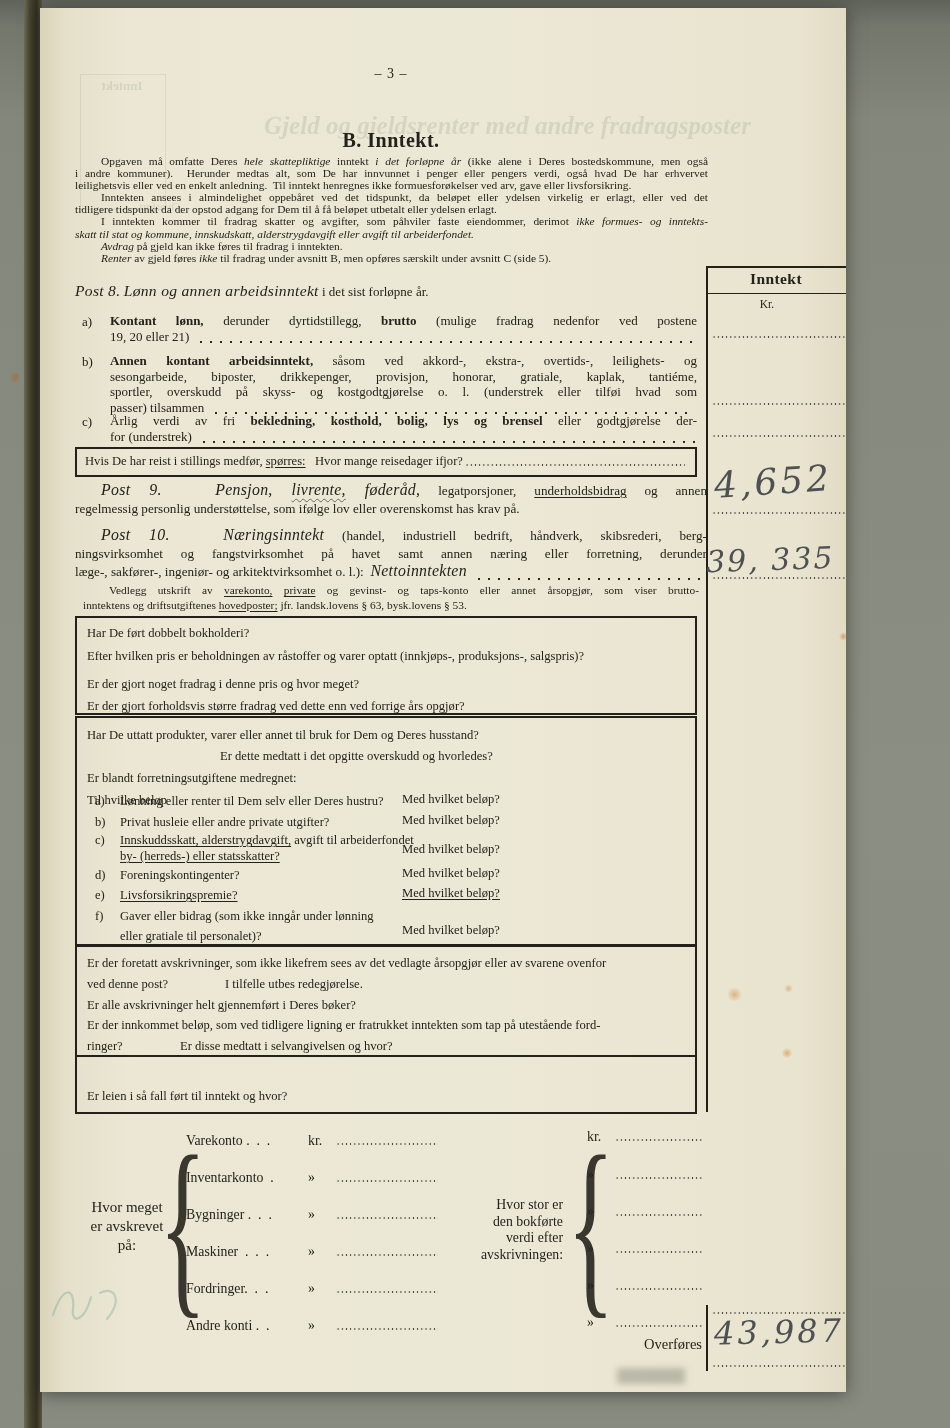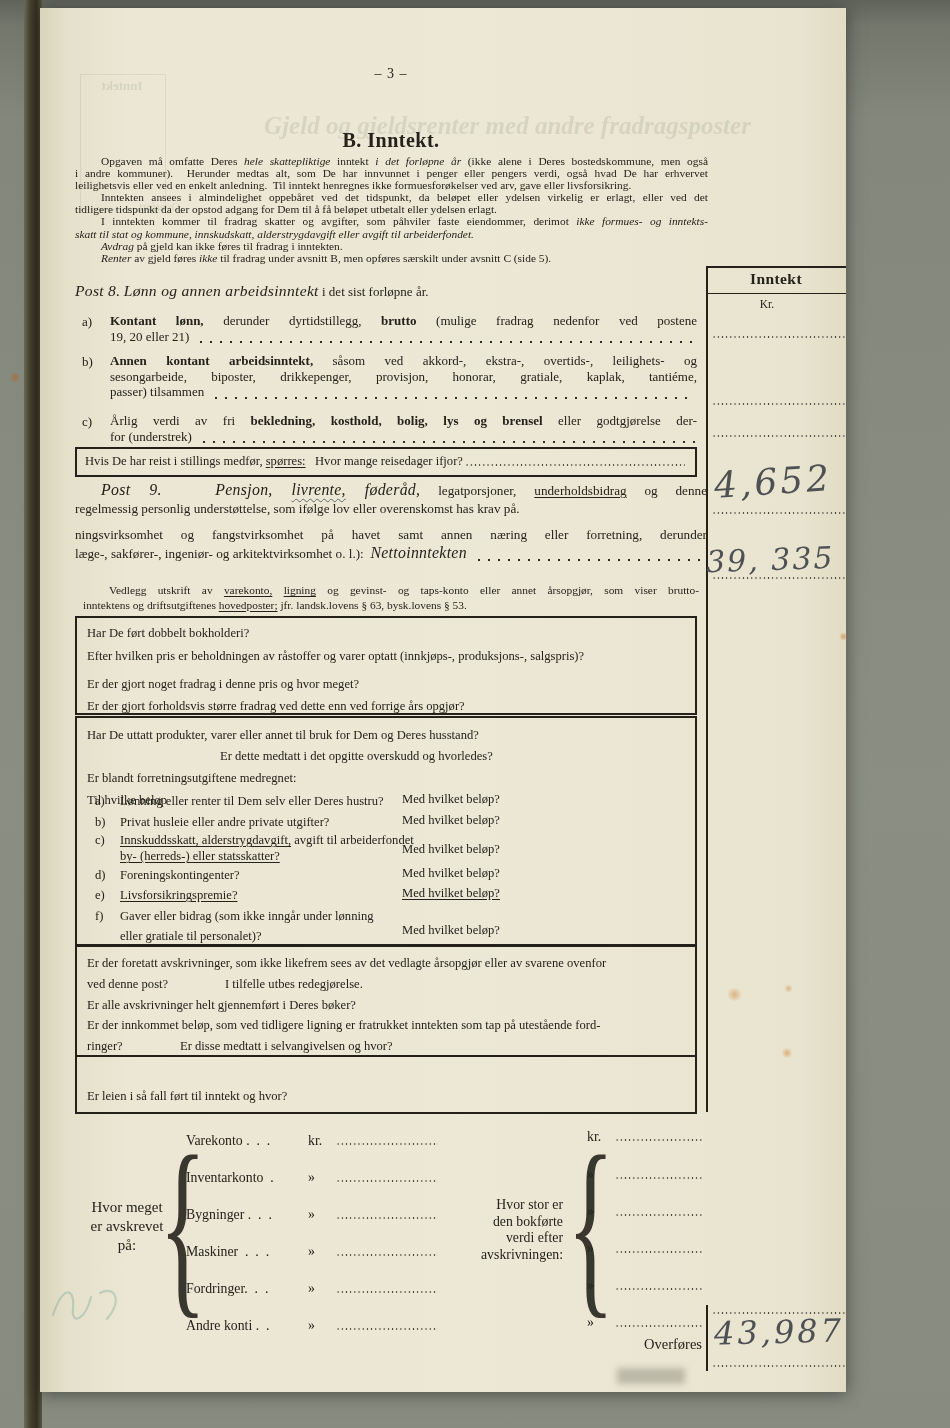--- a/index.html
+++ b/index.html
@@ -112,45 +112,47 @@
   <div class="abs body13" style="left:75px;top:283px;width:632px;"><span class="sp">Post 8.</span><span>   </span><span class="sp">Lønn og annen arbeidsinntekt</span><span> i det sist forløpne år.</span></div>
   <div class="itemlbl" style="left:82px;top:314px;">a)</div>
   <div class="abs body13" style="left:110px;top:313px;width:587px;">
       <div class="jline"><span class="sb">Kontant lønn,</span><span> derunder dyrtidstillegg, </span><span class="sb">brutto</span><span> (mulige fradrag nedenfor ved postene</span></div>
       <div class="jline tail"><span class="tailtext"><span>19, 20 eller 21)</span></span><span class="leader"></span></div>
     </div>
   <div class="itemlbl" style="left:82px;top:354px;">b)</div>
   <div class="abs body13" style="left:110px;top:353px;width:587px;">
       <div class="jline"><span class="sb">Annen kontant arbeidsinntekt,</span><span> såsom ved akkord-, ekstra-, overtids-, leilighets- og</span></div>
       <div class="jline"><span>sesongarbeide, biposter, drikkepenger, provisjon, honorar, gratiale, kaplak, tantiéme,</span></div>
+      <div class="jline"><span>sportler, overskudd på skyss- og kostgodtgjørelse o. l. (understrek eller tilføi hvad som</span></div>
       <div class="jline tail"><span class="tailtext"><span>passer) tilsammen</span></span><span class="leader"></span></div>
     </div>
   <div class="itemlbl" style="left:82px;top:414px;">c)</div>
   <div class="abs body13" style="left:110px;top:413px;width:587px;">
       <div class="jline"><span>Årlig verdi av fri </span><span class="sb">bekledning, kosthold, bolig, lys og brensel</span><span> eller godtgjørelse der-</span></div>
       <div class="jline tail"><span class="tailtext"><span>for (understrek)</span></span><span class="leader"></span></div>
     </div>
 
   <div class="qbox" style="top:447px;height:26px;">
     <div style="display:flex;align-items:baseline;padding:5px 8px 0 8px;">
       <span style="white-space:pre;"><span>Hvis De har reist i stillings medfør, </span><span class="su">spørres:</span><span>   Hvor mange reisedager ifjor?</span></span>
       <span class="finedots" style="flex:1;margin:0 2px 3px 2px;align-self:flex-end;"></span>
     </div>
   </div>
 
   <div class="abs post-block" style="left:75px;top:481px;width:632px;">
-      <div class="jline ind"><span class="sp">Post 9.</span><span>   </span><span class="sp">Pensjon, </span><span class="sp sh">livrente,</span><span class="sp"> føderåd,</span><span> legatporsjoner, </span><span class="su">underholdsbidrag</span><span> og denne</span></div>
+      <div class="jline ind"><span class="sp">Post 9.</span><span>   </span><span class="sp">Pensjon, </span><span class="sp sh">livrente,</span><span class="sp"> føderåd,</span><span> legatporsjoner, </span><span class="su">underholdsbidrag</span><span> og annen</span></div>
       <div class="jline last"><span>regelmessig personlig understøttelse, som ifølge lov eller overenskomst has krav på.</span></div>
     </div>
   <div class="abs post-block" style="left:75px;top:526px;width:632px;">
+      <div class="jline ind"><span class="sp">Post 10.</span><span>   </span><span class="sp">Næringsinntekt</span><span> (handel, industriell bedrift, håndverk, skibsrederi, berg-</span></div>
       <div class="jline"><span>ningsvirksomhet og fangstvirksomhet på havet samt annen næring eller forretning, derunder</span></div>
       <div class="jline tail"><span class="tailtext"><span>læge-, sakfører-, ingeniør- og arkitektvirksomhet o. l.):  </span><span class="sp">Nettoinntekten</span></span><span class="leader"></span></div>
     </div>
   <div class="abs small-note" style="left:83px;top:583px;width:616px;">
-      <div class="jline ind"><span>Vedlegg utskrift av </span><span class="su">varekonto,</span><span> </span><span class="su">ligning</span><span> og gevinst- og taps-konto eller annet årsopgjør, som viser brutto-</span></div>
+      <div class="jline ind"><span>Vedlegg utskrift av </span><span class="su">varekonto,</span><span> </span><span class="su">private</span><span> og gevinst- og taps-konto eller annet årsopgjør, som viser brutto-</span></div>
       <div class="jline last"><span>inntektens og driftsutgiftenes </span><span class="su">hovedposter;</span><span> jfr. landsk.lovens § 63, bysk.lovens § 53.</span></div>
     </div>
 
   <div class="qbox" style="top:616px;height:95px;">
     <div class="qrow" style="left:10px;top:8px;text-align:center;">Har De ført dobbelt bokholderi?</div>
     <div class="qrow" style="left:10px;top:31px;">Efter hvilken pris er beholdningen av råstoffer og varer optatt (innkjøps-, produksjons-, salgspris)?</div>
     <div class="qrow" style="left:10px;top:59px;">Er der gjort noget fradrag i denne pris og hvor meget?</div>
     <div class="qrow" style="left:10px;top:81px;">Er der gjort forholdsvis større fradrag ved dette enn ved forrige års opgjør?</div>
   </div>
 

